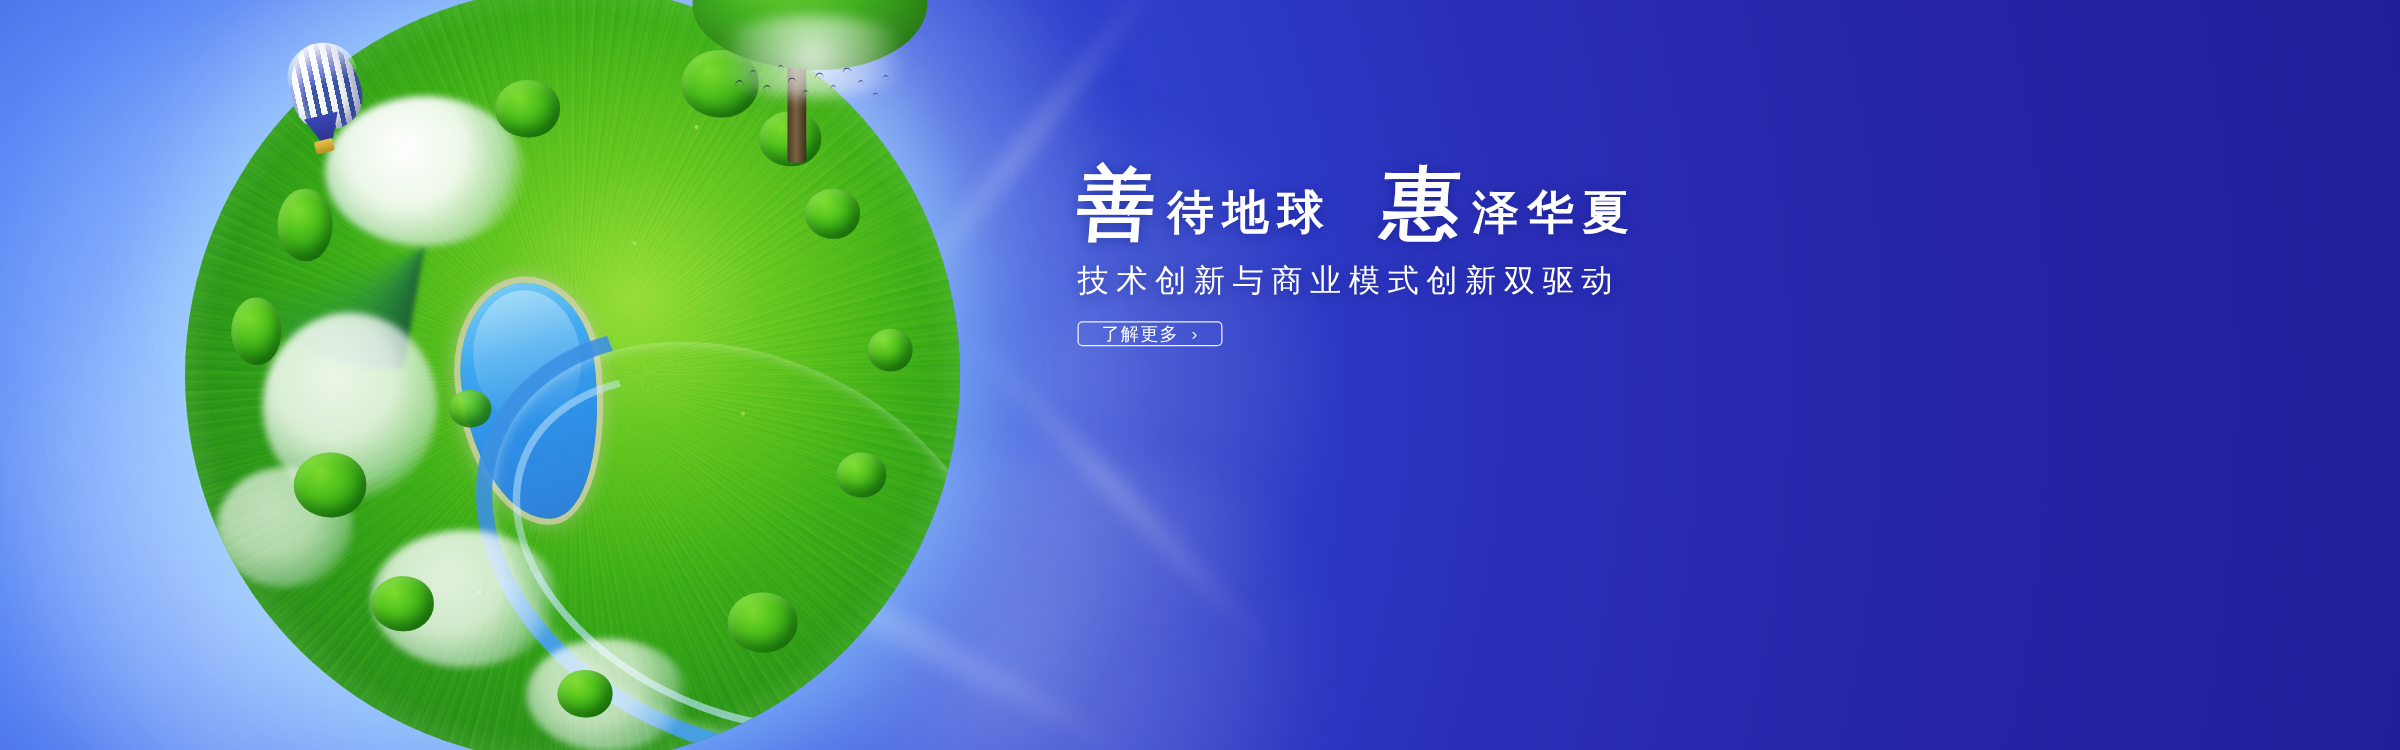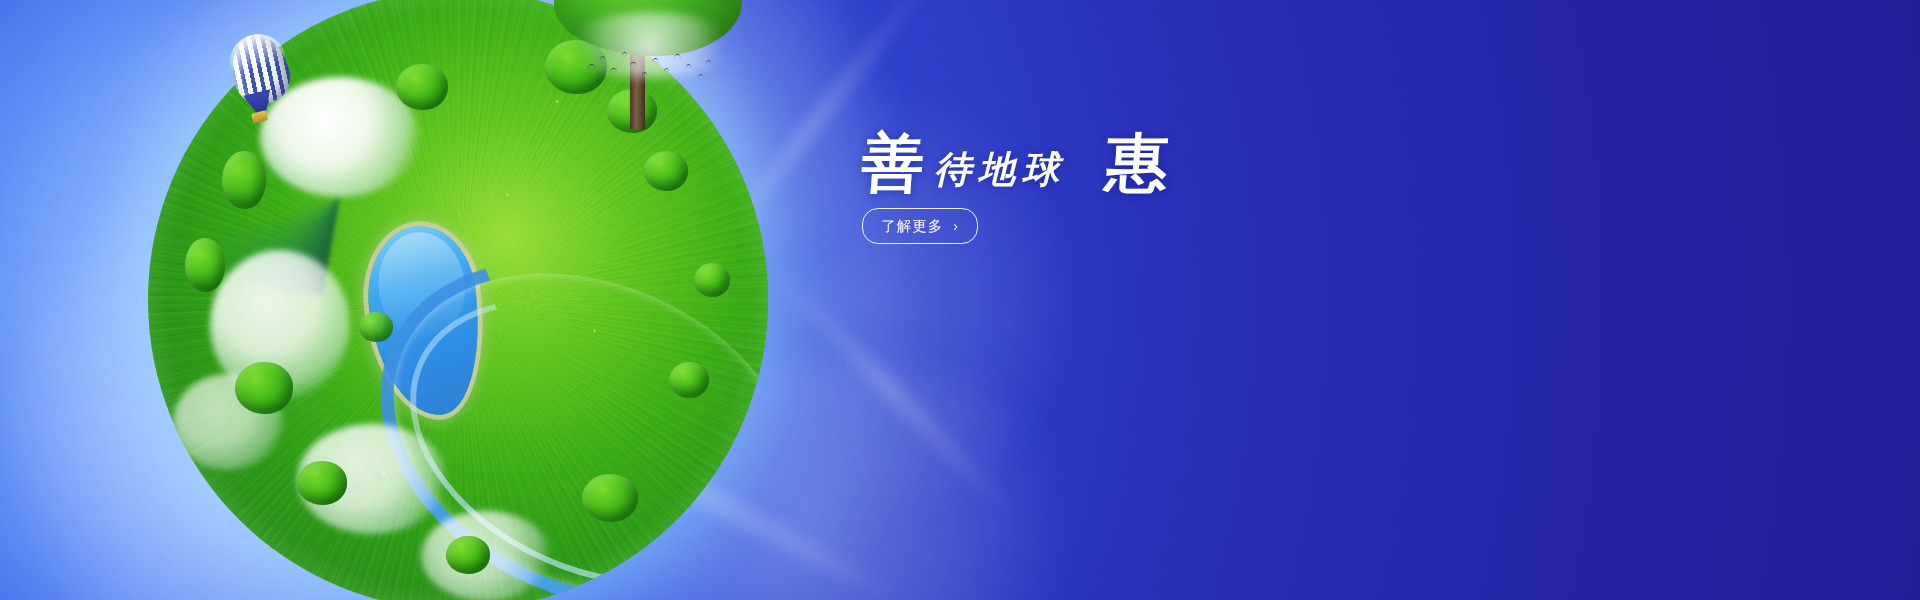--- a/index.html
+++ b/index.html
@@ -223,43 +223,42 @@
     font-size:62px;font-weight:700;
     letter-spacing:2px;
     transform:skewX(-4deg);
     padding-right:8px;
   }
   .hl-small{
     font-family:"DejaVu Serif","Liberation Serif",serif;
     font-size:37px;font-weight:700;
     letter-spacing:7px;
     padding-bottom:6px;
-    font-style:italic;
   }
   .hl-gap{width:40px;flex:0 0 40px;}
 
   .subtitle{
     font-size:25px;font-weight:400;
     letter-spacing:6px;
     margin:6px 0 16px 0;
     white-space:nowrap;
   }
   .desc{
     font-size:16.5px;font-weight:400;
     letter-spacing:.4px;
     margin:0 0 22px 0;
     white-space:nowrap;
     color:#f2f5ff;
   }
   .cta{
     display:inline-flex;align-items:center;justify-content:center;
     gap:10px;
-    width:116px;height:36px;
+    width:116px;height:20px;
     border:1px solid rgba(255,255,255,.92);
-    border-radius:16px;
+    border-radius:4px;
     background:transparent;
     color:#fff;
     font-size:14.5px;letter-spacing:1px;
     cursor:pointer;
     font-family:"Liberation Sans","DejaVu Sans",sans-serif;
   }
   .cta .chev{font-size:14px;line-height:1;opacity:.95;}
 </style>
 </head>
 <body>
@@ -342,22 +341,24 @@
     <div class="bird sm" style="left:120px;top:14px;"></div>
   </div>
 
   <div class="copy">
 
     <div class="headline">
       <span class="hl-big">善</span>
       <span class="hl-small">待地球</span>
       <span class="hl-gap"></span>
       <span class="hl-big">惠</span>
+      <span class="hl-small">泽华夏</span>
     </div>
 
+    <div class="subtitle">技术创新与商业模式创新双驱动</div>
 
 
     <button class="cta">
       <span>了解更多</span>
       <span class="chev">›</span>
     </button>
 
   </div>
 </div>
 

